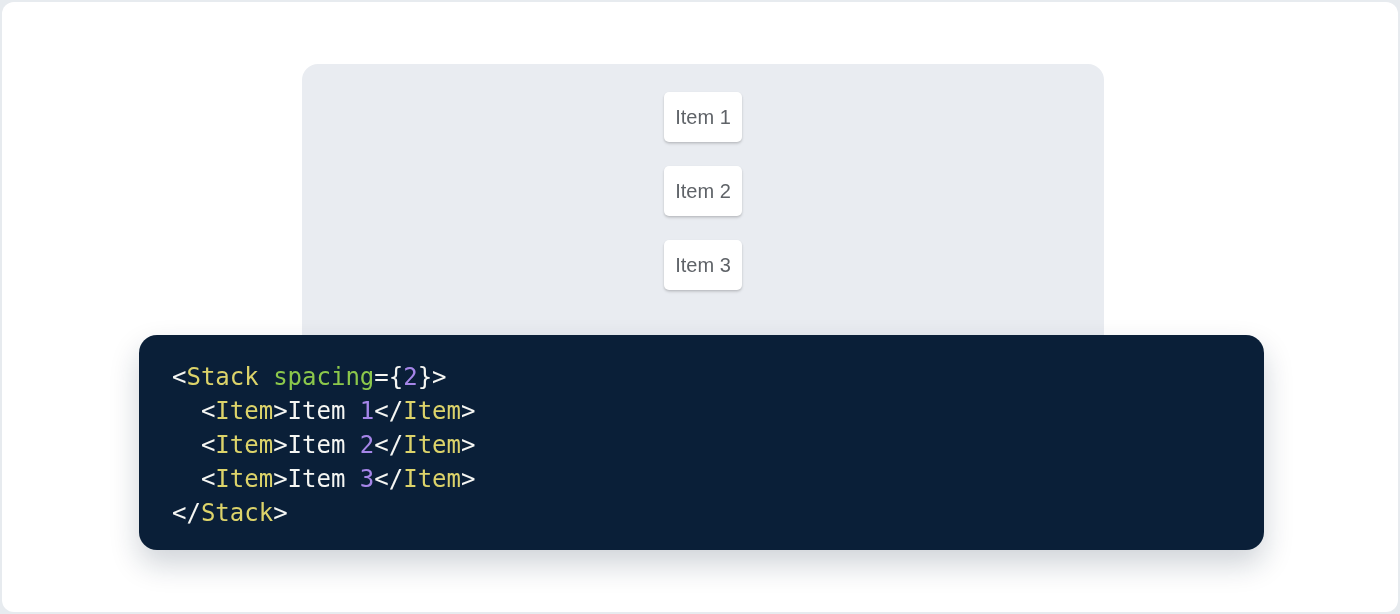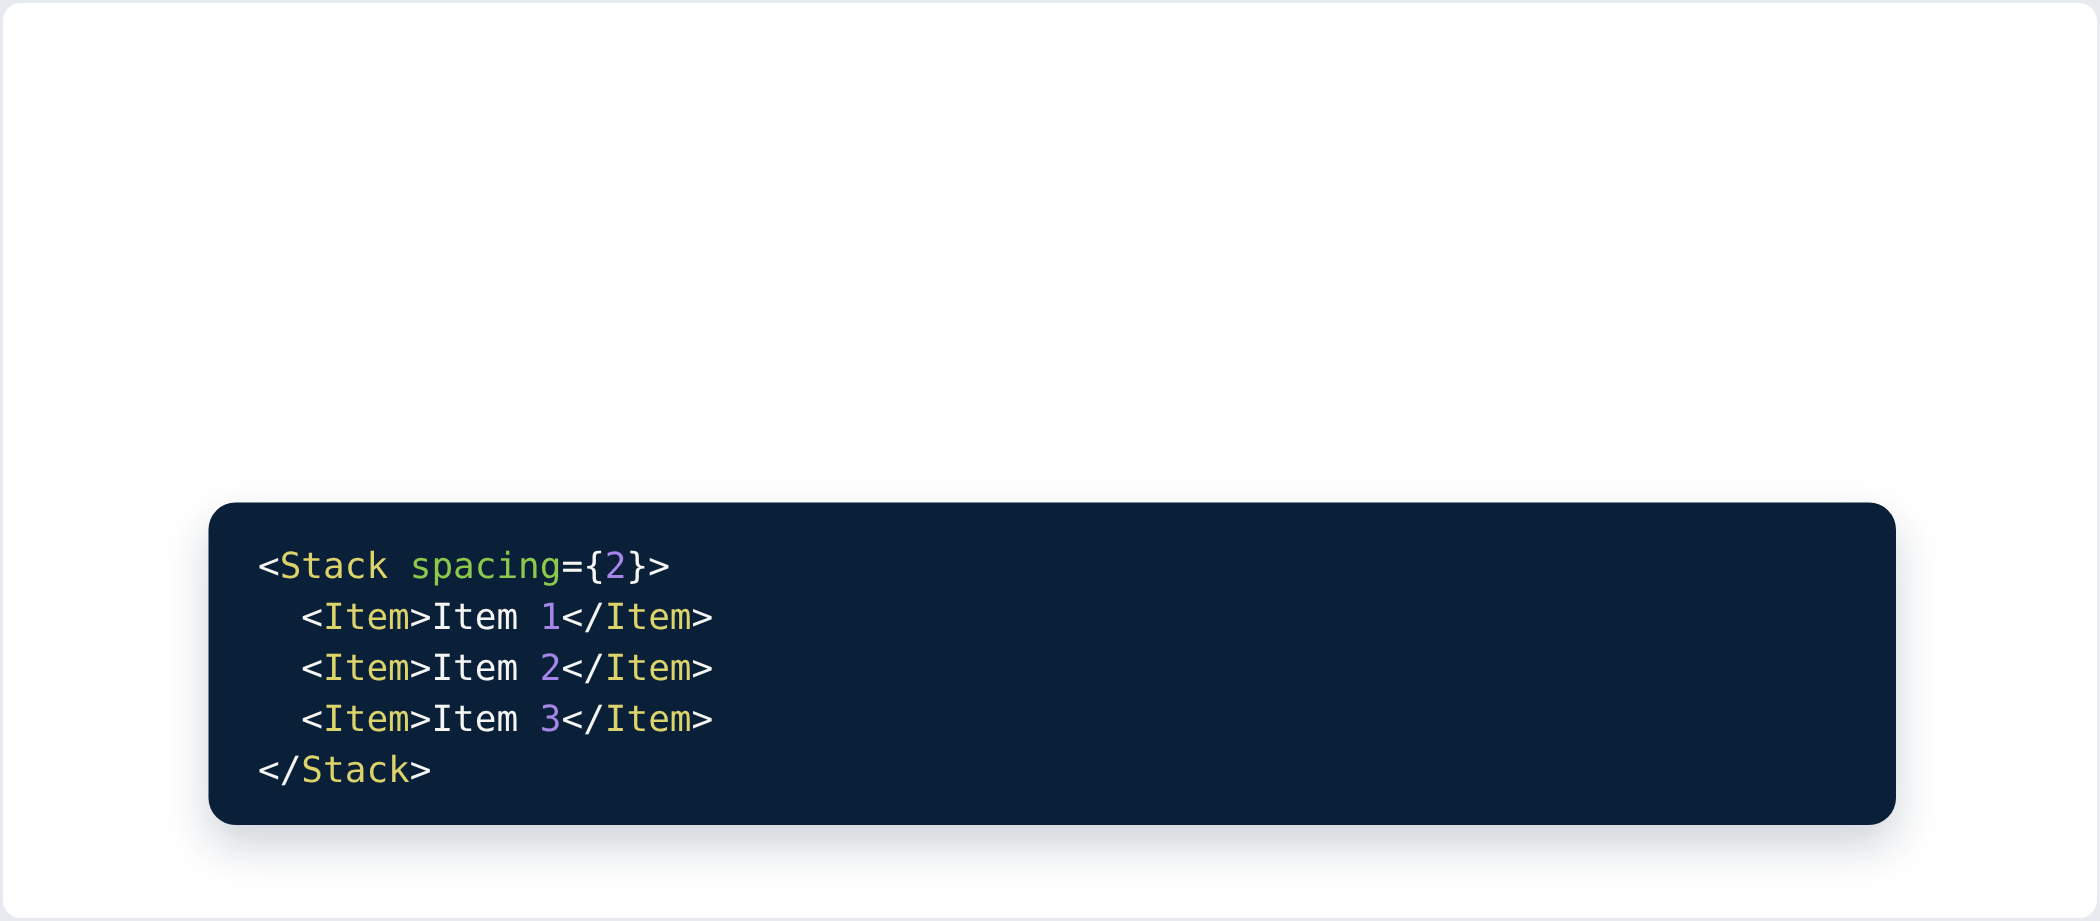--- a/index.html
+++ b/index.html
@@ -68,18 +68,31 @@
     font-size: 24px;
     line-height: 34px;
     white-space: pre;
   }
 </style>
 </head>
 <body style="background: rgb(231, 235, 239);">
 
 <div class="page" style="background: rgb(255, 255, 255);">
 
+  <div class="demo-panel" style="background: rgb(233, 236, 241);">
+    <div class="stack" id="stack-items">
+        <div class="item-card" style="color: rgb(95, 99, 104);">
+          <span>Item 1</span>
+        </div>
+        <div class="item-card" style="color: rgb(95, 99, 104);">
+          <span>Item 2</span>
+        </div>
+        <div class="item-card" style="color: rgb(95, 99, 104);">
+          <span>Item 3</span>
+        </div>
+      </div>
+  </div>
 
   <div class="code-block" id="code-block" style="background: rgb(10, 31, 56);">
     <pre id="code-pre"><div><span style="color: rgb(245, 246, 243);">&lt;</span><span style="color: rgb(220, 211, 106);">Stack</span><span style="color: rgb(245, 246, 243);"> </span><span style="color: rgb(140, 200, 75);">spacing</span><span style="color: rgb(245, 246, 243);">={</span><span style="color: rgb(165, 133, 232);">2</span><span style="color: rgb(245, 246, 243);">}&gt;</span></div><div><span style="color: rgb(245, 246, 243);">  </span><span style="color: rgb(245, 246, 243);">&lt;</span><span style="color: rgb(220, 211, 106);">Item</span><span style="color: rgb(245, 246, 243);">&gt;</span><span style="color: rgb(245, 246, 243);">Item </span><span style="color: rgb(165, 133, 232);">1</span><span style="color: rgb(245, 246, 243);">&lt;/</span><span style="color: rgb(220, 211, 106);">Item</span><span style="color: rgb(245, 246, 243);">&gt;</span></div><div><span style="color: rgb(245, 246, 243);">  </span><span style="color: rgb(245, 246, 243);">&lt;</span><span style="color: rgb(220, 211, 106);">Item</span><span style="color: rgb(245, 246, 243);">&gt;</span><span style="color: rgb(245, 246, 243);">Item </span><span style="color: rgb(165, 133, 232);">2</span><span style="color: rgb(245, 246, 243);">&lt;/</span><span style="color: rgb(220, 211, 106);">Item</span><span style="color: rgb(245, 246, 243);">&gt;</span></div><div><span style="color: rgb(245, 246, 243);">  </span><span style="color: rgb(245, 246, 243);">&lt;</span><span style="color: rgb(220, 211, 106);">Item</span><span style="color: rgb(245, 246, 243);">&gt;</span><span style="color: rgb(245, 246, 243);">Item </span><span style="color: rgb(165, 133, 232);">3</span><span style="color: rgb(245, 246, 243);">&lt;/</span><span style="color: rgb(220, 211, 106);">Item</span><span style="color: rgb(245, 246, 243);">&gt;</span></div><div><span style="color: rgb(245, 246, 243);">&lt;/</span><span style="color: rgb(220, 211, 106);">Stack</span><span style="color: rgb(245, 246, 243);">&gt;</span></div></pre>
   </div>
 
 </div>
 
 </body></html>

